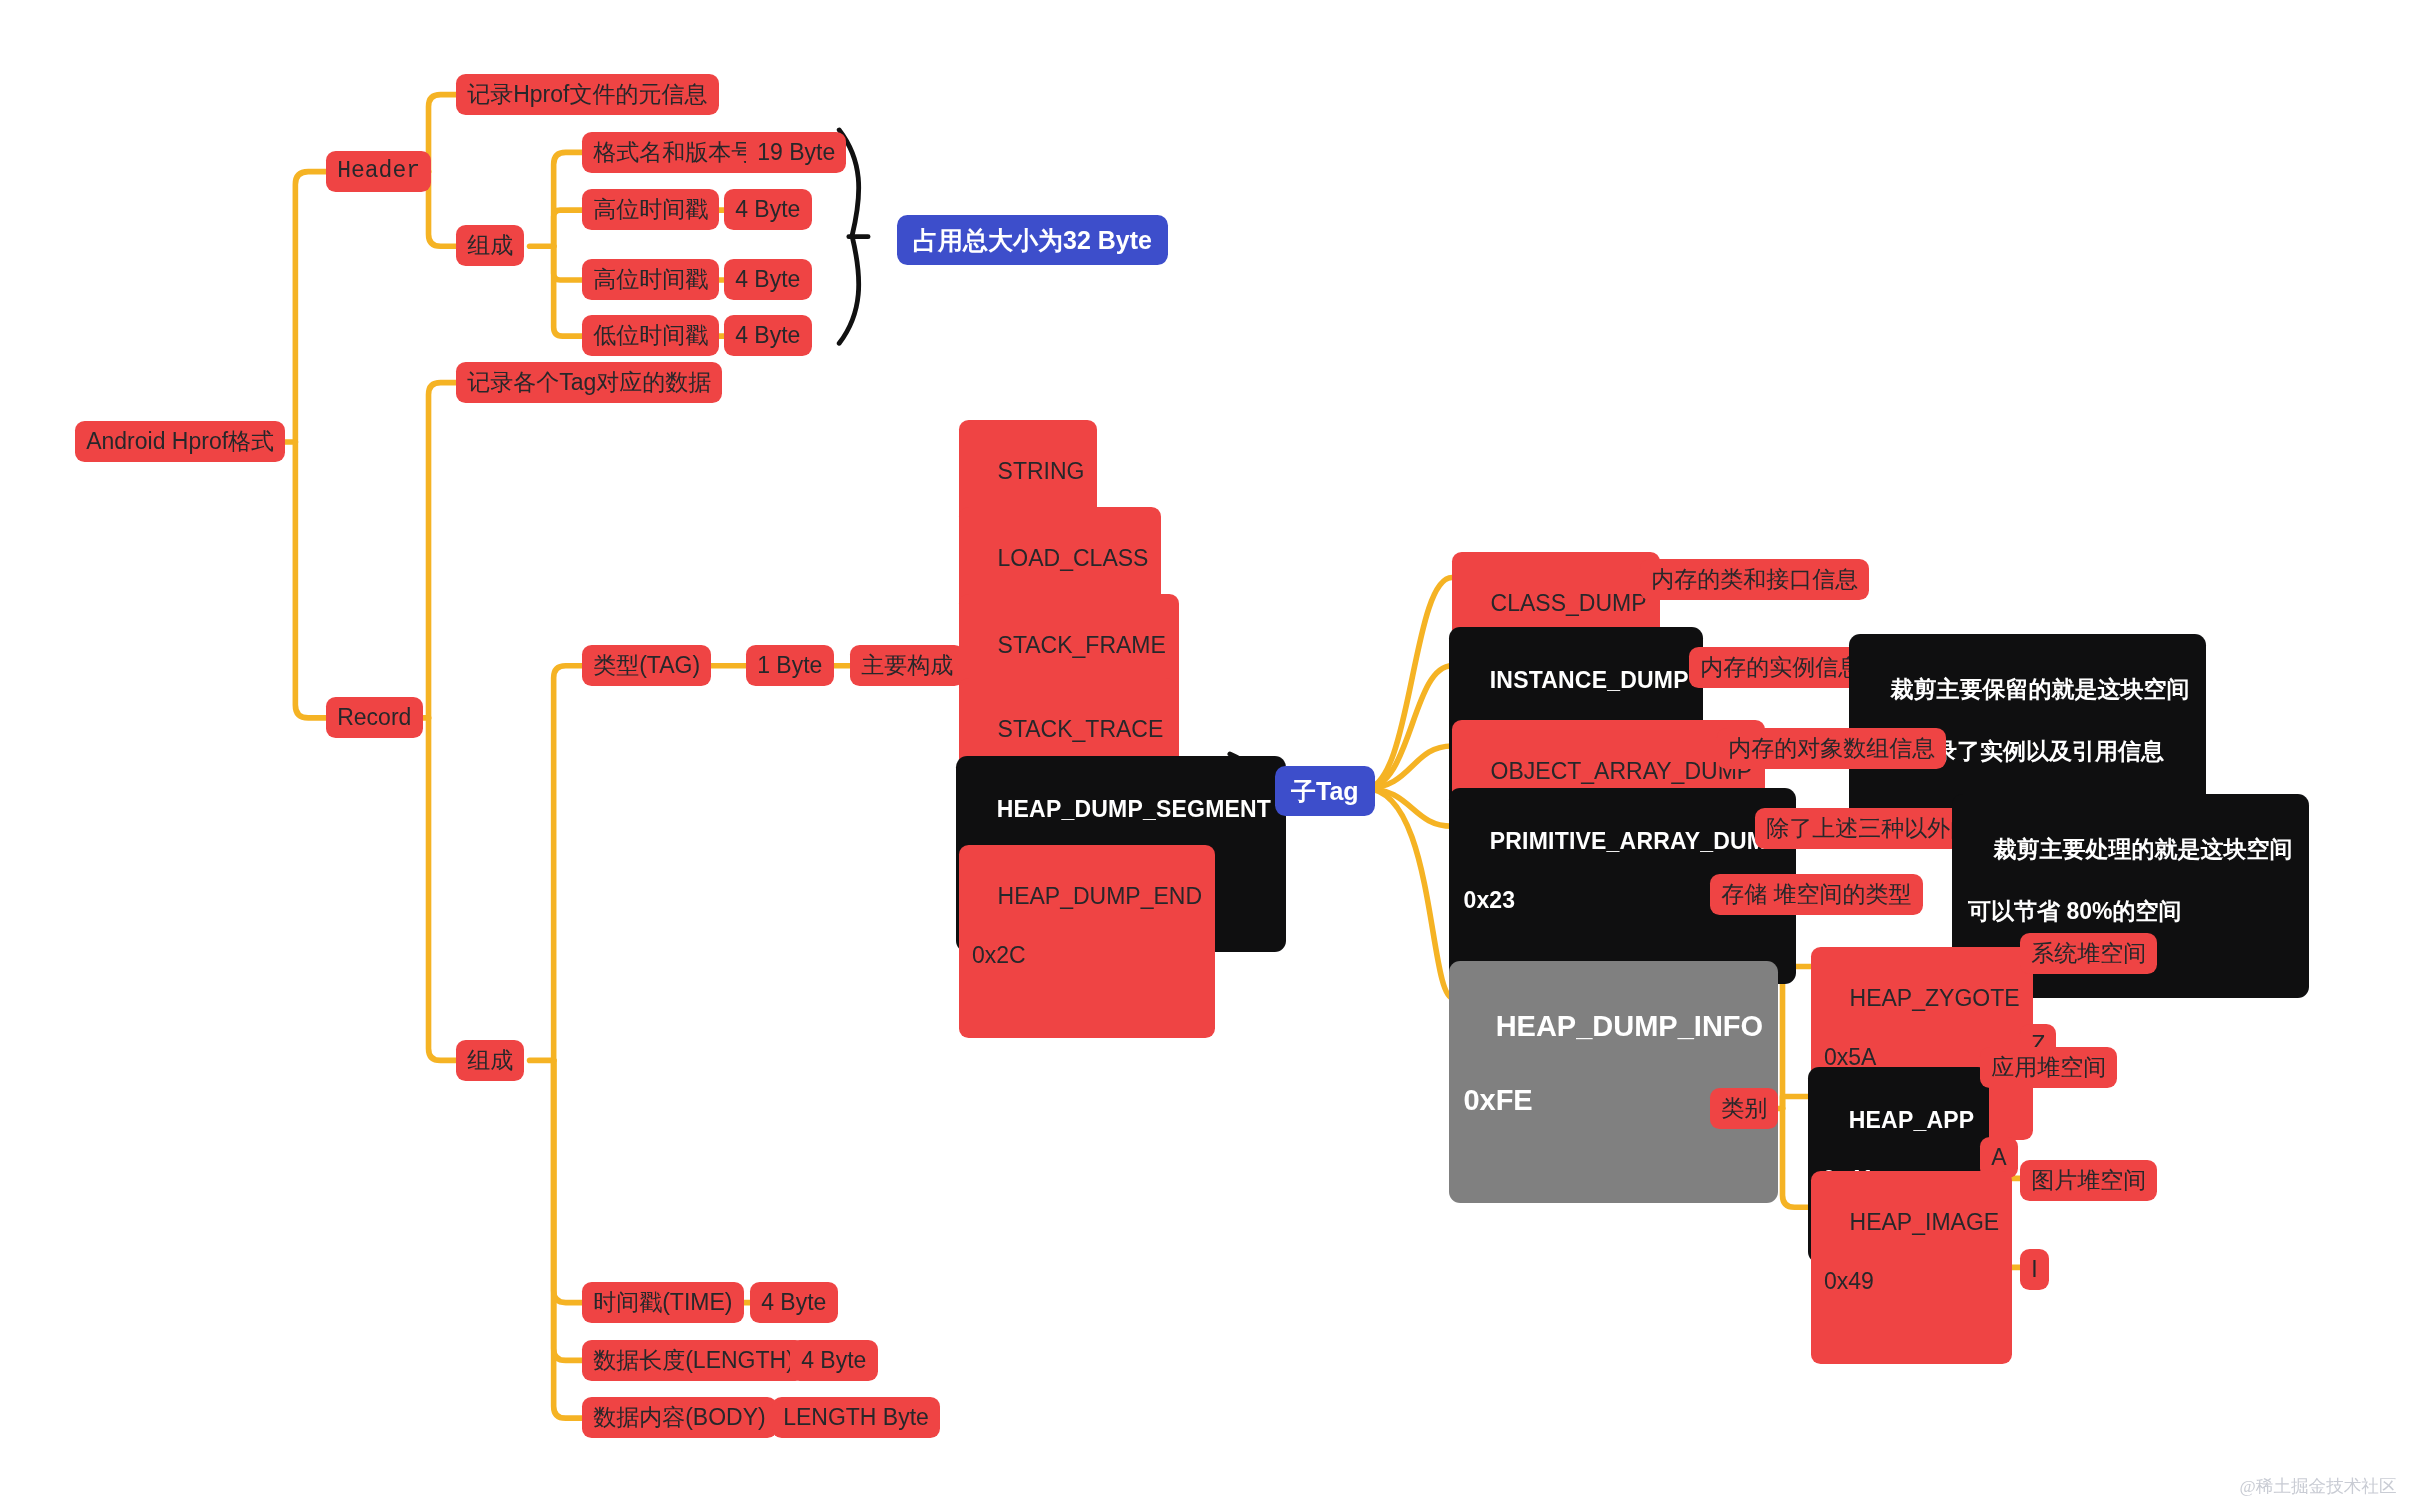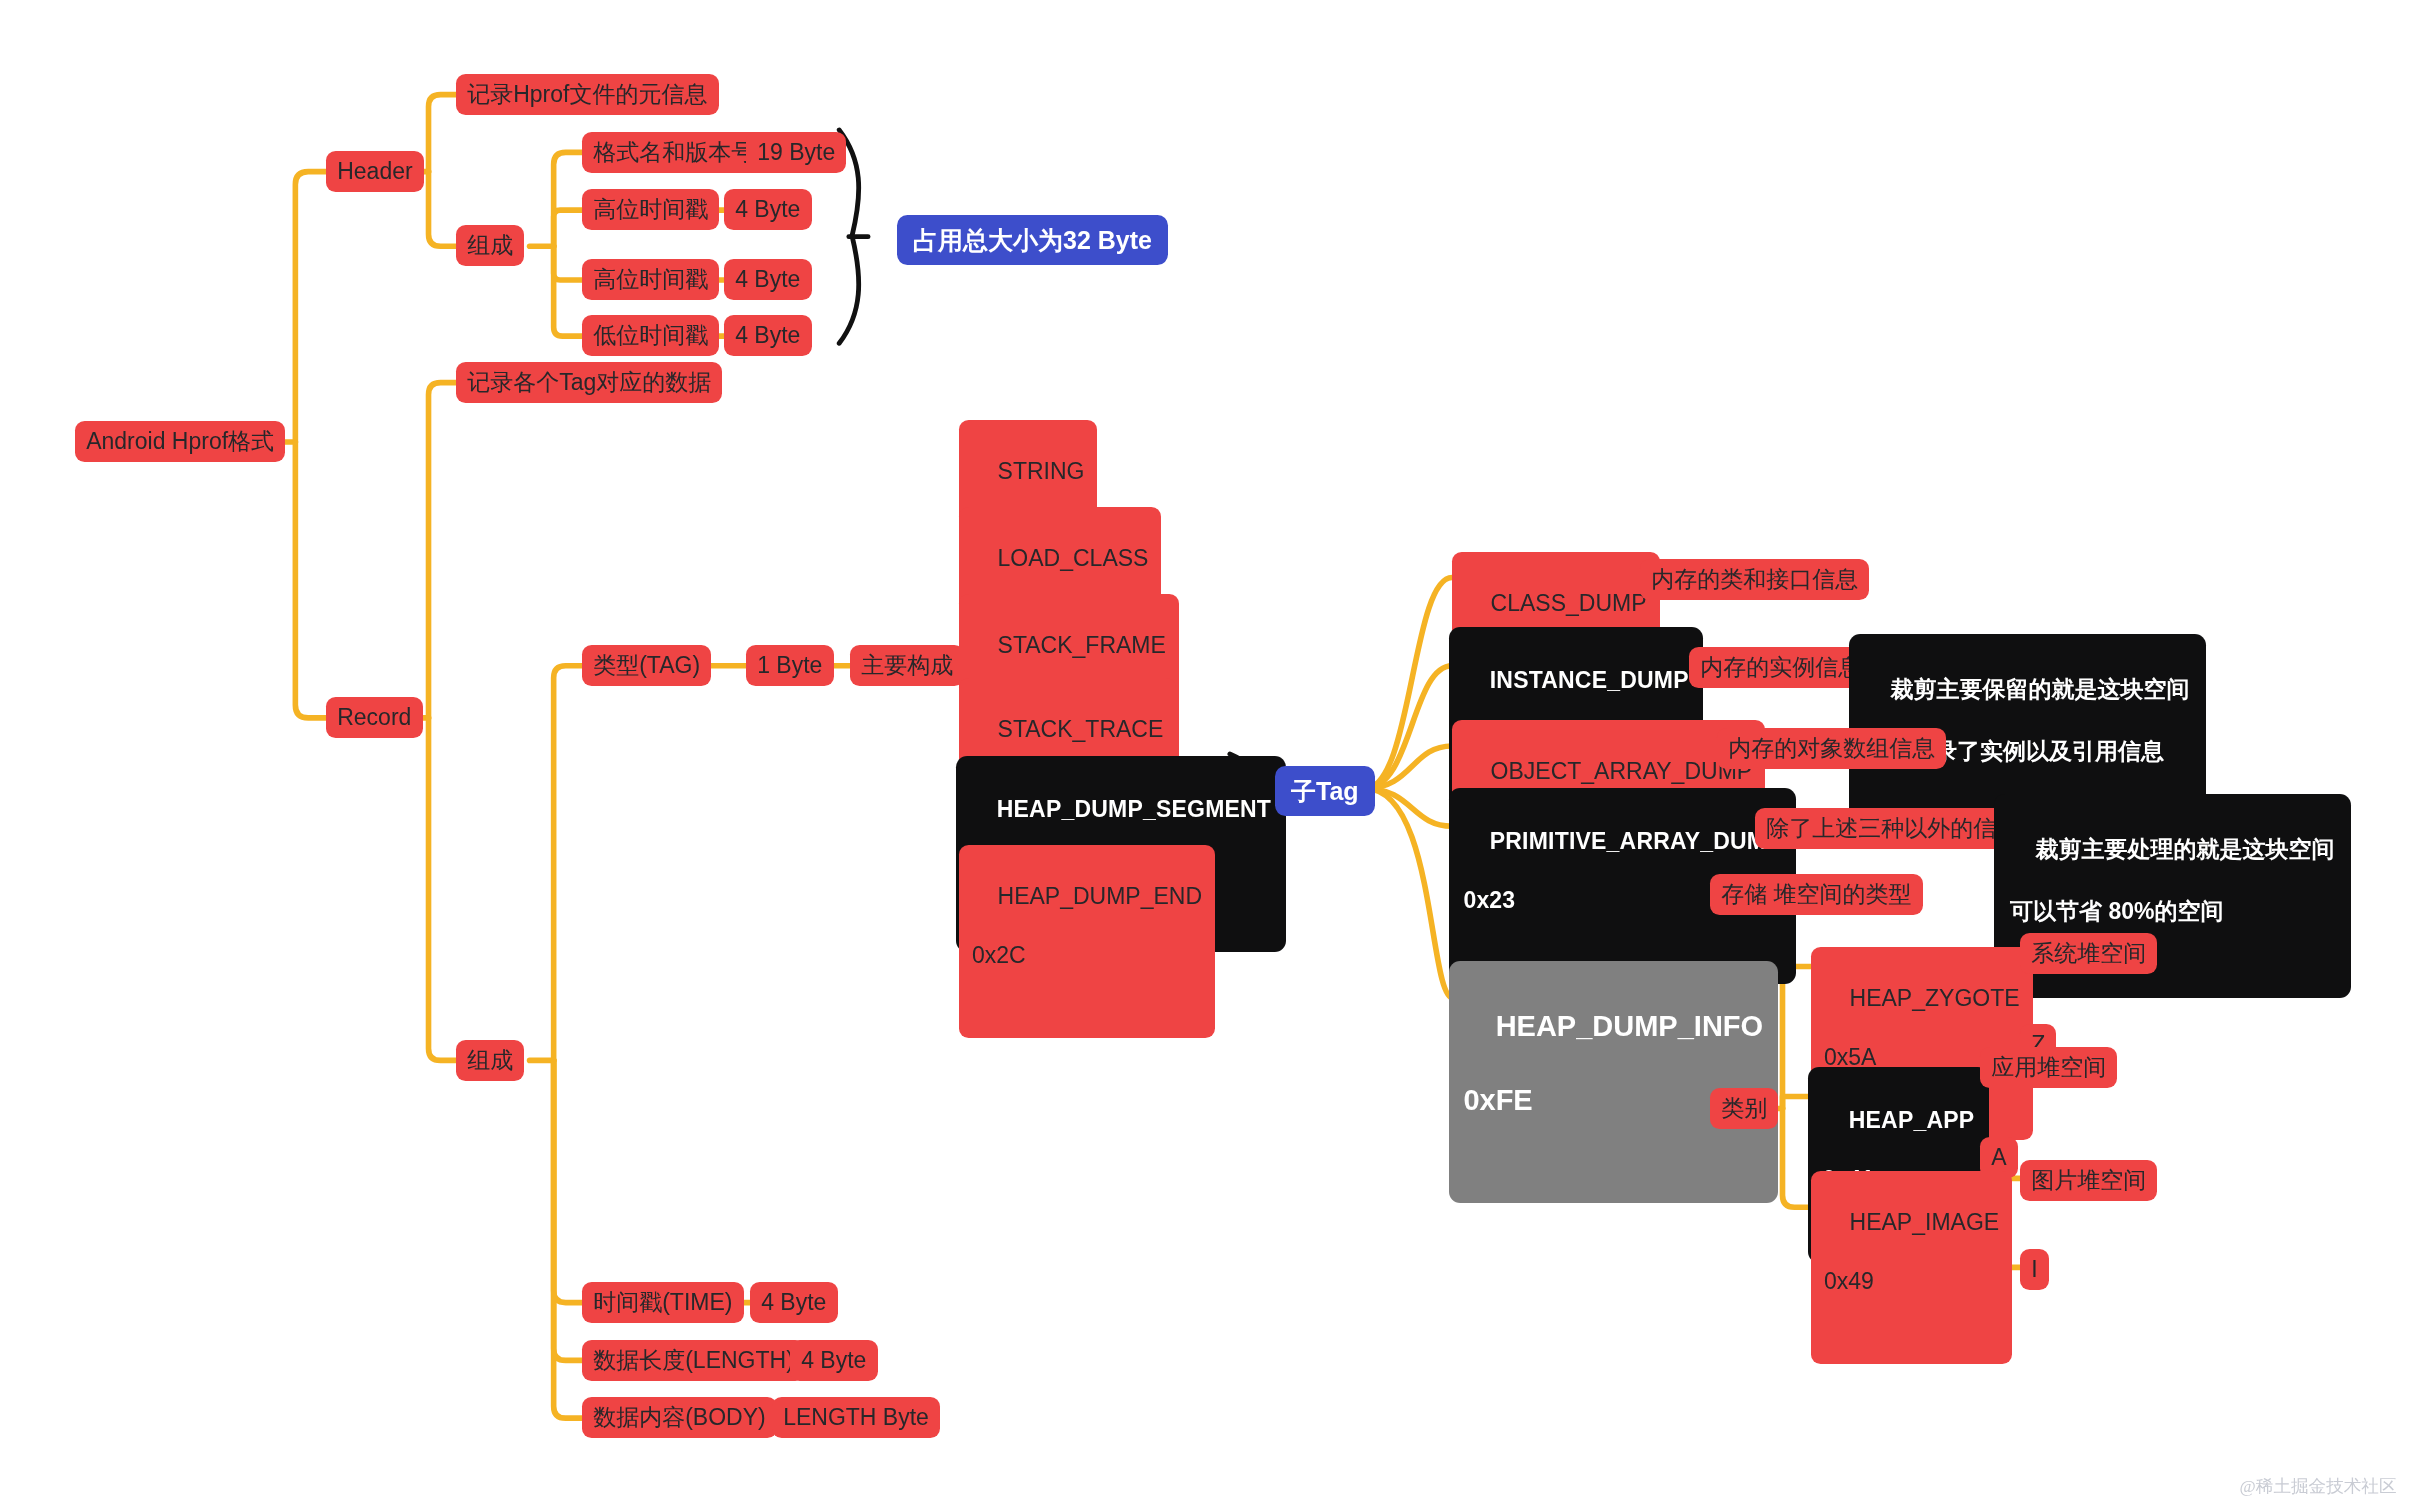--- a/index.html
+++ b/index.html
@@ -171,21 +171,21 @@
       <path d="M 1058 295 L 1082 295"></path>
       <path d="M 1533 940 C 1560 952 1570 965 1570 983 C 1570 1001 1560 1014 1533 1026"></path>
       <path d="M 1566 983 L 1590 983"></path>
     </g>
   </svg>
 
   <div class="node chip" style="left:75px;top:421px;align-items:center;">
     <span>Android Hprof格式</span>
   </div>
 
-  <div class="node chip" style="left:326px;top:151px;">
+  <div class="node chip" style="left:326px;top:151px;font-family:Liberation Mono, monospace;">
     <span>Header</span>
   </div>
   <div class="node chip" style="left:456px;top:74px;">
     <span>记录Hprof文件的元信息</span>
   </div>
   <div class="node chip" style="left:456px;top:225px;">
     <span>组成</span>
   </div>
 
   <div class="node chip" style="left:582px;top:132px;">
@@ -297,21 +297,21 @@
     <span>内存的对象数组信息</span>
   </div>
 
   <div class="node dark" style="left:1449px;top:788px;">
     <span>PRIMITIVE_ARRAY_DUMP</span>
     <span class="l2">0x23</span>
   </div>
   <div class="node chip" style="left:1755px;top:808px;">
     <span>除了上述三种以外的信息?</span>
   </div>
-  <div class="node callout" style="left:1994px;top:794px;">
+  <div class="node callout" style="left:1952px;top:794px;">
     <span>裁剪主要处理的就是这块空间</span>
     <span class="l2">可以节省 80%的空间</span>
   </div>
 
   <div class="node gray" style="left:1449px;top:961px;">
     <span>HEAP_DUMP_INFO</span>
     <span class="l2">0xFE</span>
   </div>
   <div class="node chip" style="left:1710px;top:874px;justify-content:center;">
     <span>存储 堆空间的类型</span>

